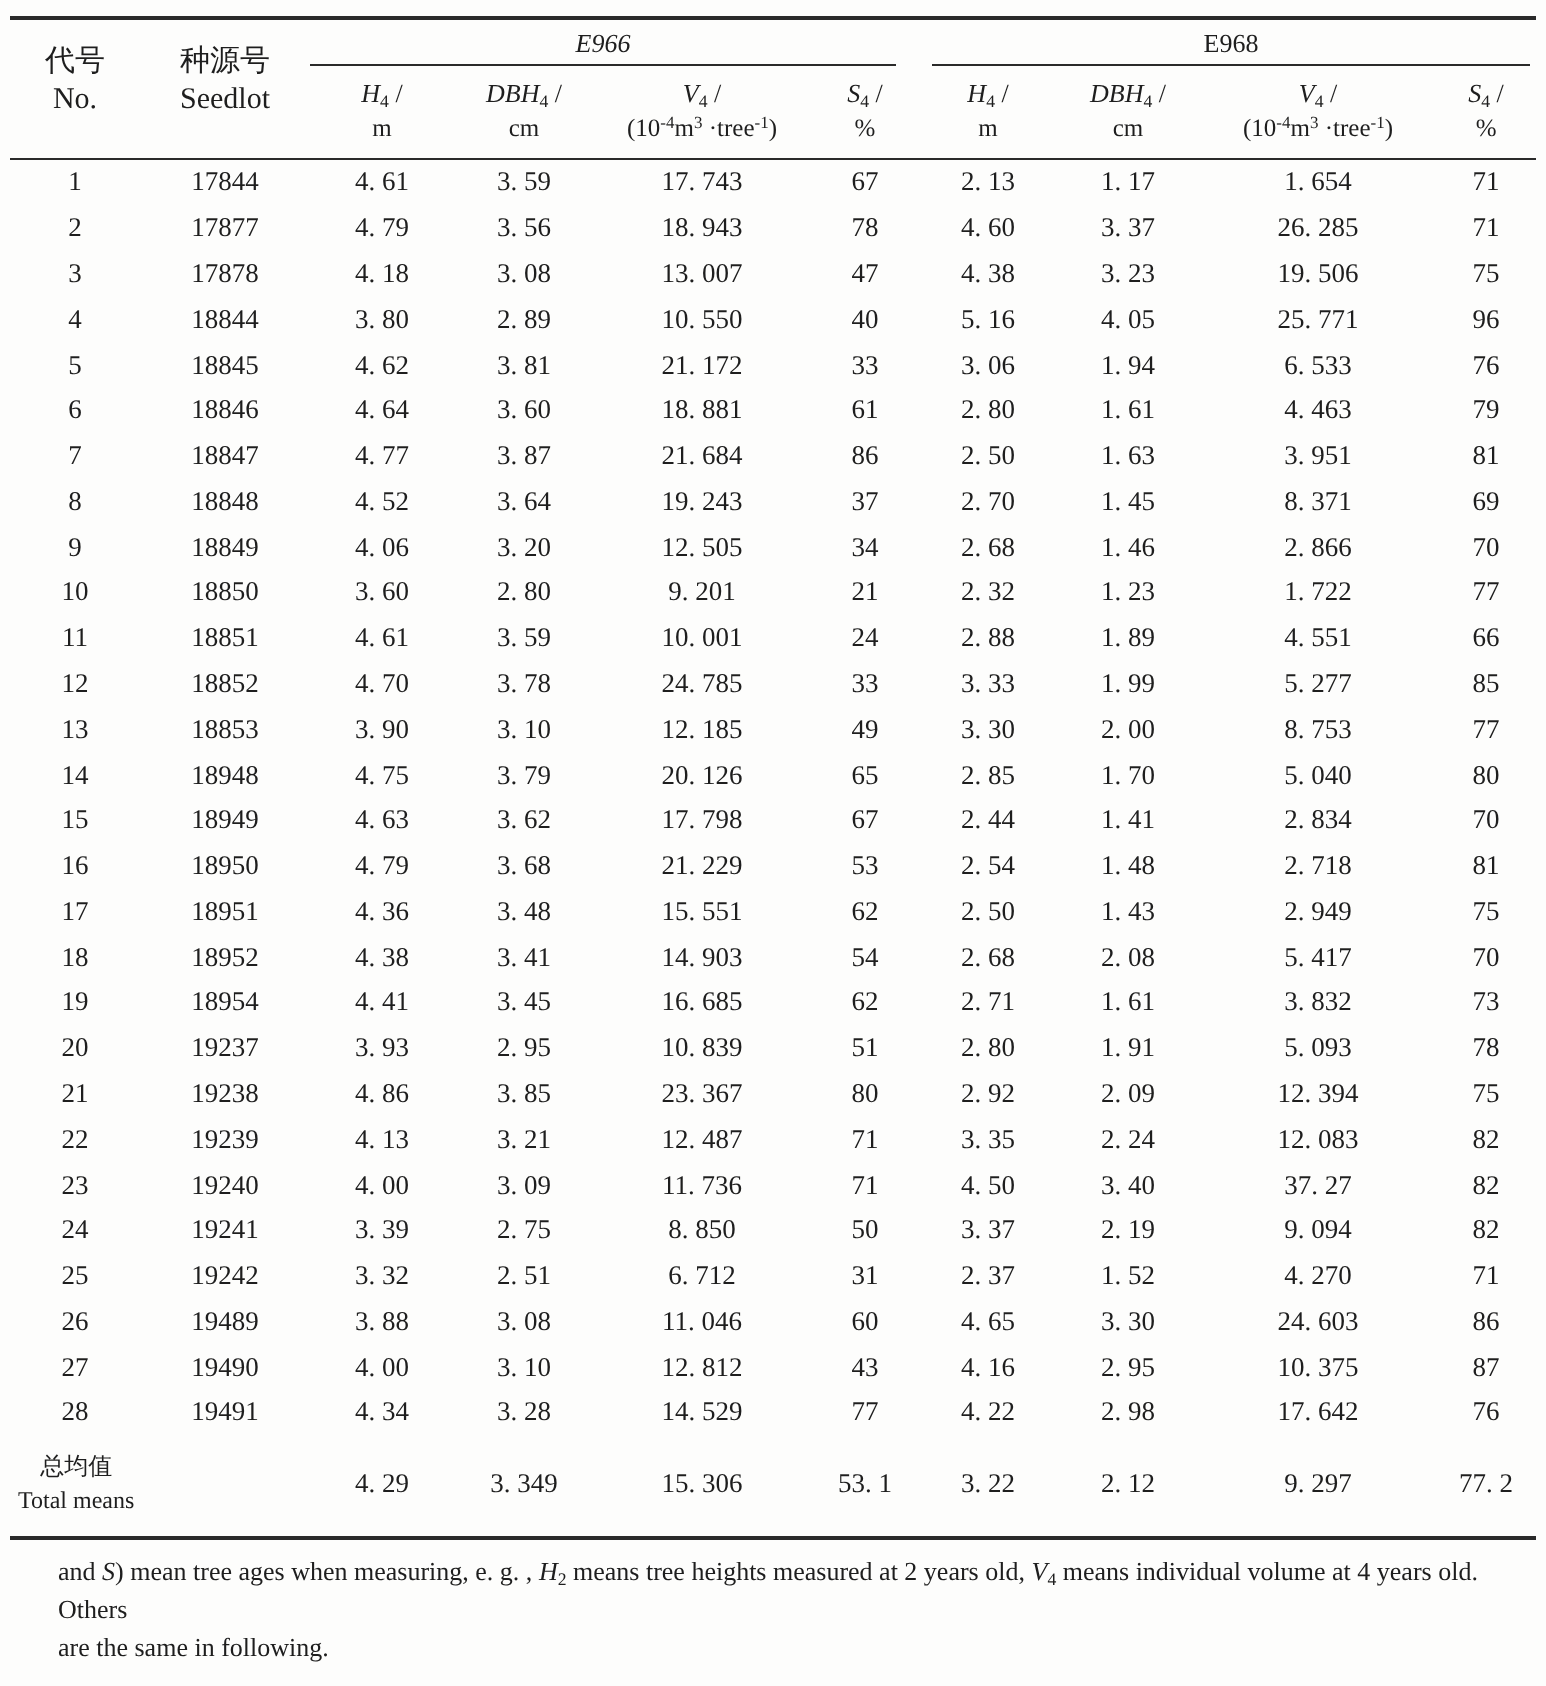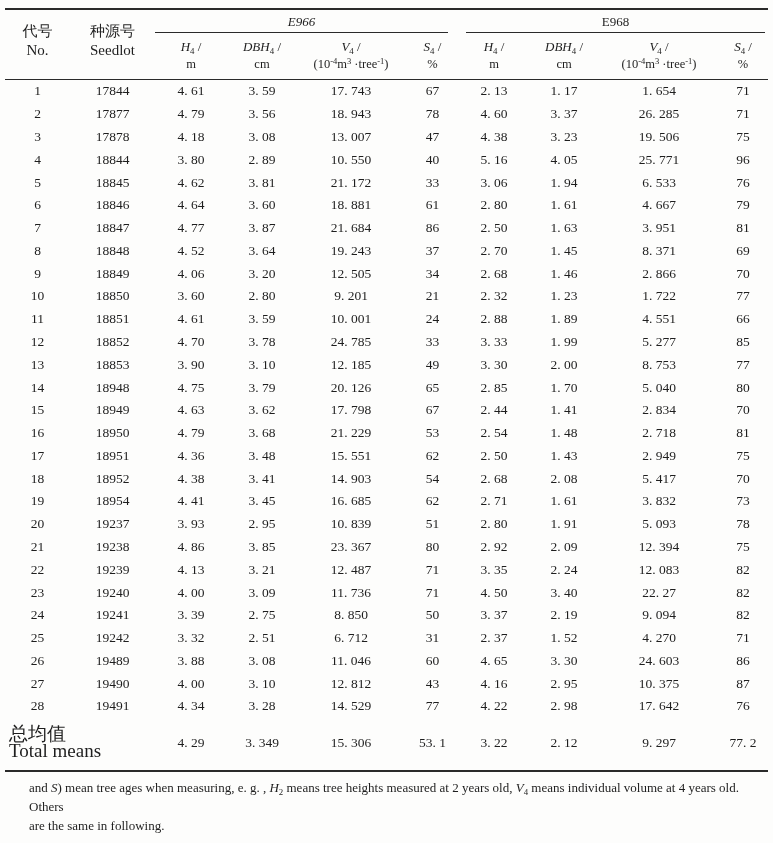--- a/index.html
+++ b/index.html
@@ -53,21 +53,21 @@
     white-space:nowrap;
   }
 
   tfoot td {
     border-bottom:2px solid #2a2a2a;
     text-align:center; font-size:13.5px;
     padding:7px 1px 9px 1px;
     vertical-align:middle;
   }
   td.total-label { text-align:left; padding-left:4px; }
-  td.total-label .tl-box { display:inline-block; text-align:left; line-height:17px; font-size:19px; }
+  td.total-label .tl-box { display:inline-block; text-align:center; line-height:17px; font-size:12px; }
 
   .it { font-style:italic; }
   sub { font-size:0.68em; vertical-align:-0.3em; line-height:0; }
   sup { font-size:0.68em; vertical-align:0.5em; line-height:0; }
 
   .footnote { margin-top:6px; font-size:13px; line-height:19px; color:#1e1e1e; }
   .fn-line { padding-left:6px; }
   .fn-line.fn-indent { padding-left:24px; }
 </style>
 </head>
@@ -206,21 +206,21 @@
       </tr>
         <tr>
         <td>6</td>
         <td>18846</td>
         <td>4. 64</td>
         <td>3. 60</td>
         <td>18. 881</td>
         <td>61</td>
         <td>2. 80</td>
         <td>1. 61</td>
-        <td>4. 667</td>
+        <td>4. 463</td>
         <td>79</td>
       </tr>
         <tr>
         <td>7</td>
         <td>18847</td>
         <td>4. 77</td>
         <td>3. 87</td>
         <td>21. 684</td>
         <td>86</td>
         <td>2. 50</td>
@@ -410,21 +410,21 @@
       </tr>
         <tr>
         <td>23</td>
         <td>19240</td>
         <td>4. 00</td>
         <td>3. 09</td>
         <td>11. 736</td>
         <td>71</td>
         <td>4. 50</td>
         <td>3. 40</td>
-        <td>22. 27</td>
+        <td>37. 27</td>
         <td>82</td>
       </tr>
         <tr>
         <td>24</td>
         <td>19241</td>
         <td>3. 39</td>
         <td>2. 75</td>
         <td>8. 850</td>
         <td>50</td>
         <td>3. 37</td>

